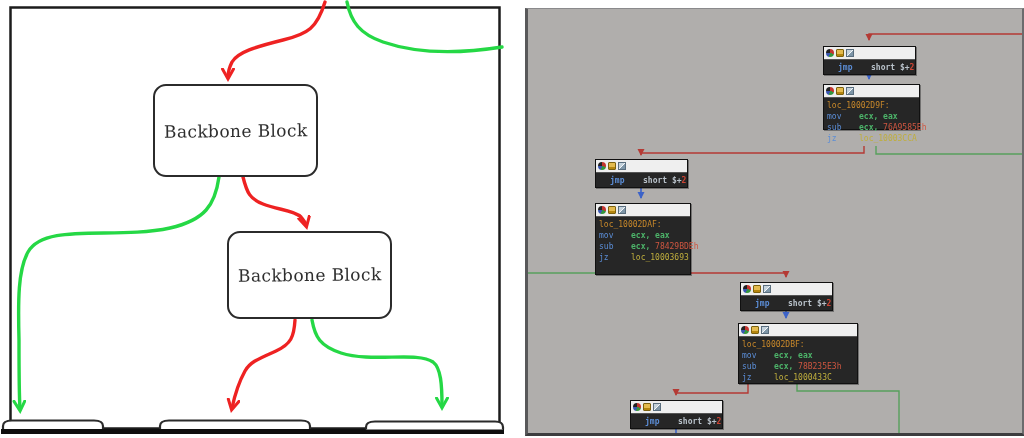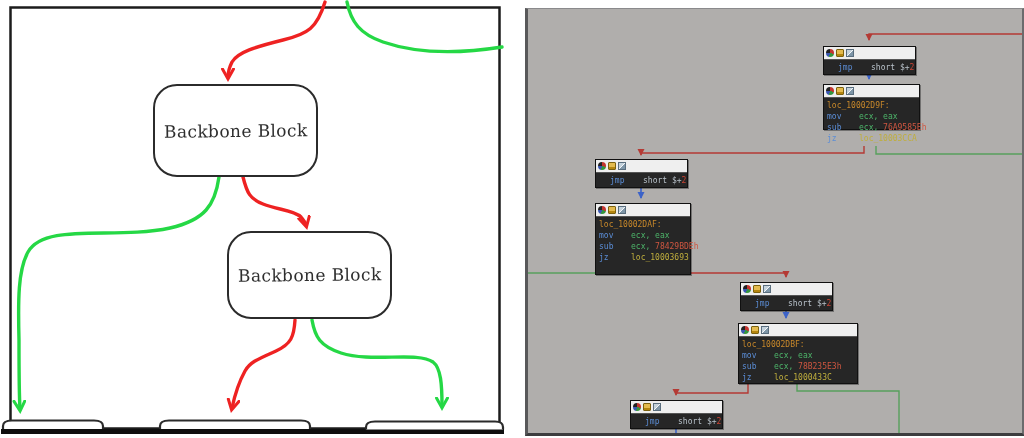--- a/index.html
+++ b/index.html
@@ -2,21 +2,21 @@
 <html><head>
 <meta charset="utf-8">
 <style>
   html,body{margin:0;padding:0;background:#ffffff;}
   #stage{position:relative;width:1024px;height:438px;background:#ffffff;overflow:hidden;
          font-family:"DejaVu Sans",sans-serif;}
 
   
   #left-panel{position:absolute;left:0;top:0;width:512px;height:438px;}
   #left-svg{position:absolute;left:0;top:0;}
-  .bb-block{position:absolute;background:#ffffff;border:2.4px solid #2b2b2b;border-radius:24px;
+  .bb-block{position:absolute;background:#ffffff;border:2.4px solid #2b2b2b;border-radius:13px;
             display:flex;align-items:center;justify-content:center;box-sizing:border-box;}
   .bb-label{font-family:"DejaVu Serif",serif;font-size:17px;color:#2e2e2e;letter-spacing:.4px;
             transform:rotate(-.6deg);}
 
   
   #right-panel{position:absolute;left:525px;top:8px;width:494px;height:424px;background:#b0aeac;
                border-left:3px solid #58585a;border-right:3px solid #6b6b6d;
                border-bottom:3px solid #3c3c3e;border-top:1px solid #8a8a8c;box-sizing:content-box;}
   #edge-svg{position:absolute;left:0;top:0;}
   .asm-block{position:absolute;background:#262626;border:1px solid #101010;
@@ -27,26 +27,26 @@
   .tb-icon.pie{border-radius:50%;
      background:conic-gradient(#c23530 0 30%,#35953f 30% 55%,#3a57b0 55% 75%,#222 75%);}
   .tb-icon.grp{background:linear-gradient(180deg,#e4bb4e 0 60%,#b5860f 60%);
      border:1px solid #7c620f;box-sizing:border-box;border-radius:1px;}
   .tb-icon.edt{background:linear-gradient(135deg,#c4d2dc 42%,#f4f6f8 50%,#7e96a8 58%);
      border:1px solid #5a6e7e;box-sizing:border-box;}
   .block-body{padding:2px 3px 2px 3px;font-family:"DejaVu Sans Mono",monospace;font-size:8px;
               line-height:11px;}
   .asm-line{white-space:pre;}
   .mn{display:inline-block;width:32px;color:#5b8dd6;}
-  .jmp-line{padding-left:11px;}
+  .jmp-line{padding-left:11px;font-weight:bold;}
   .jmp-line .mn{width:33px;}
   .lbl{color:#c8882a;}
   .op-light{color:#b9c2ca;}
   .op-num{color:#cc4433;}
-  .op-green{color:#4db56a;}
+  .op-green{color:#4db56a;font-weight:bold;}
   .op-imm{color:#cf5640;}
   .op-target{color:#bfae3d;}
 </style>
 </head>
 <body>
 
 <div id="stage">
 
   <div id="left-panel">
     <svg id="left-svg" width="512" height="438">

